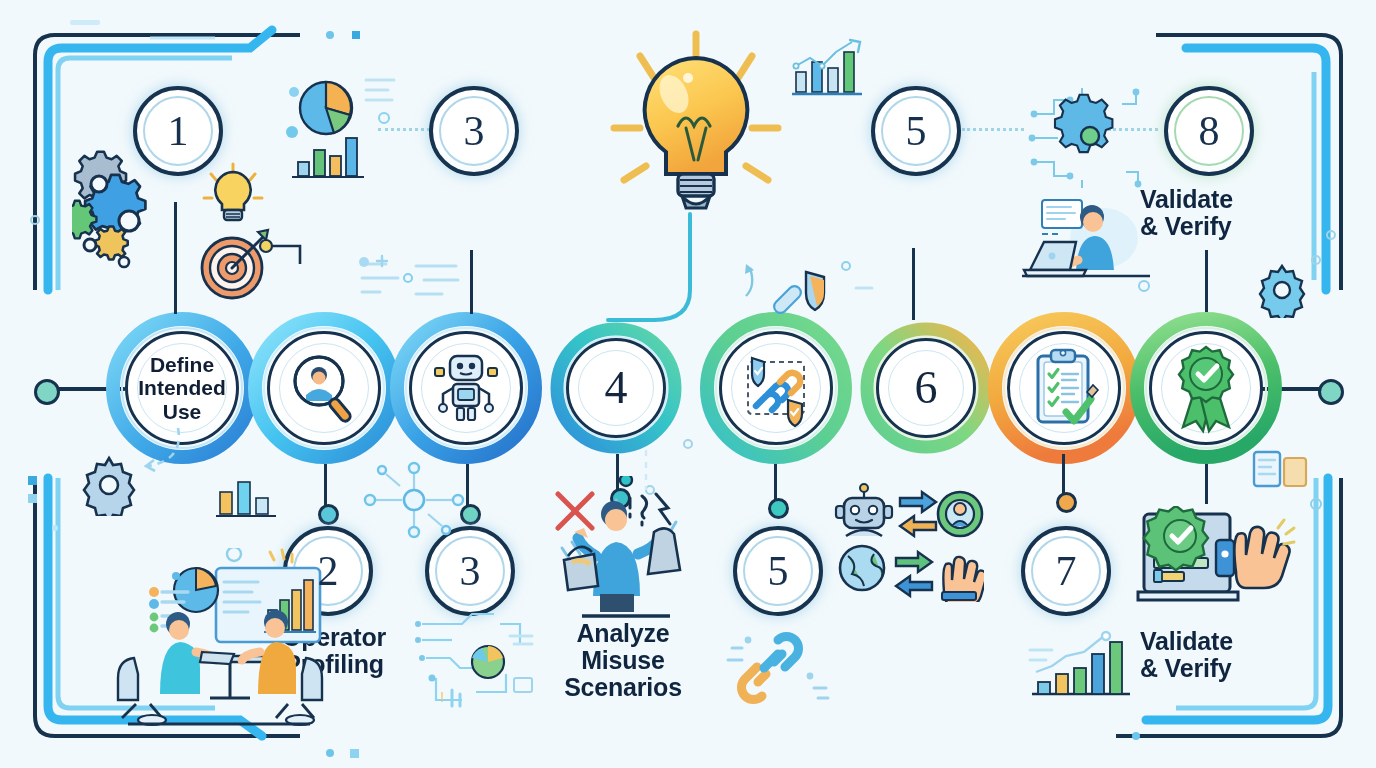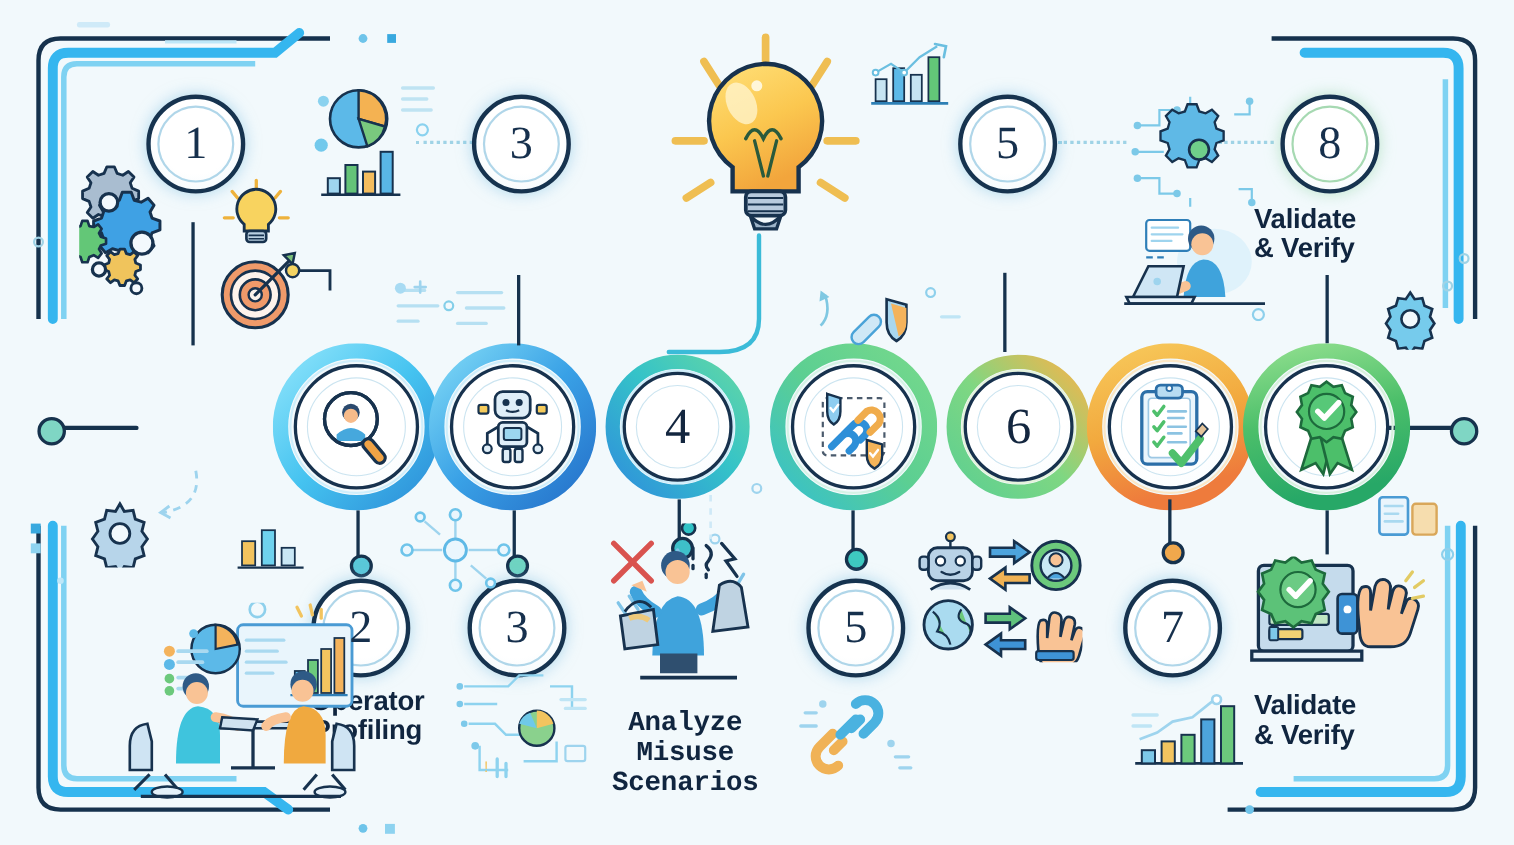--- a/index.html
+++ b/index.html
@@ -122,20 +122,38 @@
     <path d="M252 10 L252 238 Q252 252 238 252 L70 252" fill="none" stroke="#35b6ef" stroke-width="9" stroke-linecap="round"></path>
     <path d="M240 10 L240 228 Q240 240 228 240 L100 240" fill="none" stroke="#7fd2f2" stroke-width="5"></path>
     <circle cx="60" cy="268" r="4" fill="#6ec4ea"></circle>
   </svg>
 
   <div class="spine" style="left:44px;top:387px;width:82px;"></div>
   <div class="spinedot" style="left:34px;top:379px;"></div>
   <div class="spine" style="left:1258px;top:387px;width:78px;"></div>
   <div class="spinedot" style="left:1318px;top:379px;"></div>
 
+  <div class="ring" style="left:106px;top:312px;width:152px;height:152px;">
+    <svg width="152" height="152" viewBox="0 0 152 152" style="position:absolute;inset:0;">
+      <defs>
+        <linearGradient id="g1" x1="0" y1="0" x2="1" y2="1">
+          <stop offset="0%" stop-color="#7fd9f6"></stop>
+            <stop offset="55%" stop-color="#3fa9e8"></stop>
+          <stop offset="100%" stop-color="#2a7fd4"></stop>
+        </linearGradient>
+      </defs>
+      <circle cx="76" cy="76" r="69" fill="none" stroke="url(#g1)" stroke-width="14"></circle>
+      <circle cx="76" cy="76" r="60" fill="none" stroke="#bfe7f8" stroke-width="2"></circle>
+    </svg>
+    <div class="inner" style="width:108px;height:108px;">
+      <div class="ringtxt">Define
+Intended
+Use</div>
+    </div>
+  </div>
 
   <div class="ring" style="left:248px;top:312px;width:152px;height:152px;">
     <svg width="152" height="152" viewBox="0 0 152 152" style="position:absolute;inset:0;">
       <defs>
           <linearGradient id="g2" x1="0" y1="0" x2="1" y2="1">
         <stop offset="0%" stop-color="#8ee4fb"></stop>
             <stop offset="50%" stop-color="#45c3f0"></stop>
         <stop offset="100%" stop-color="#2c8ed8"></stop>
           </linearGradient>
         </defs>
@@ -352,21 +370,21 @@
   <div class="numbadge" style="left:283px;top:526px;">
     <span>2</span>
   </div>
   <div class="caption" style="left:244px;top:624px;width:180px;">Operator
 Profiling</div>
 
   <div class="numbadge" style="left:425px;top:526px;">
     <span>3</span>
   </div>
 
-  <div class="caption" style="left:528px;top:644px;width:190px;font-family:Liberation Mono, monospace;">Analyze
+  <div class="caption" style="left:528px;top:620px;width:190px;">Analyze
 Misuse
 Scenarios</div>
 
   <div class="numbadge" style="left:733px;top:526px;">
     <span>5</span>
   </div>
 
   <div class="numbadge" style="left:1021px;top:526px;">
     <span>7</span>
   </div>

